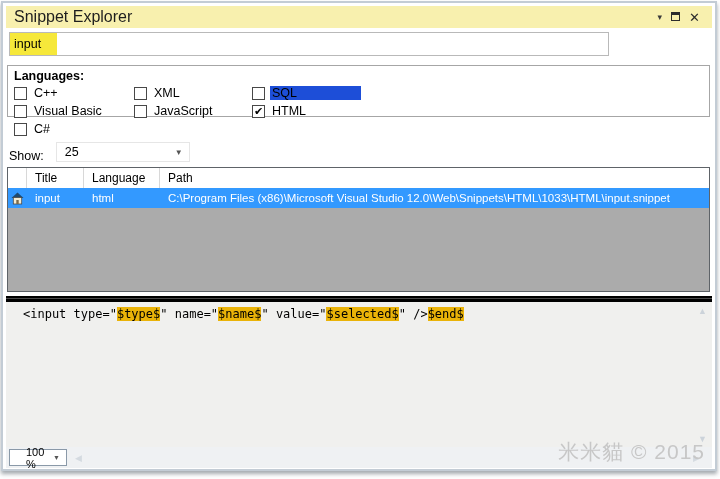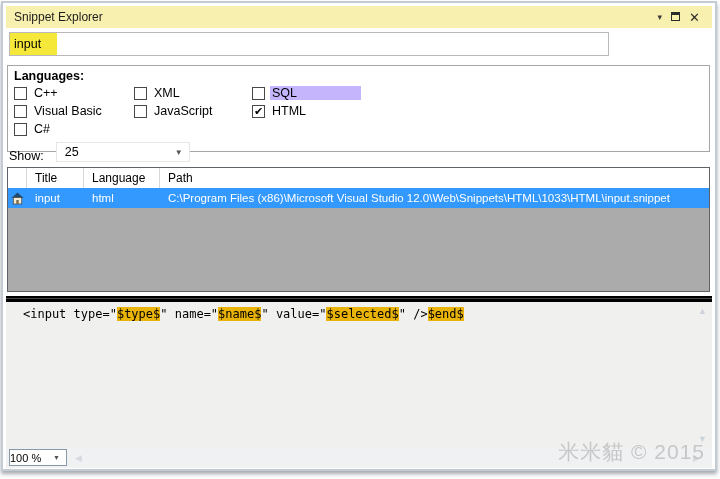--- a/index.html
+++ b/index.html
@@ -10,21 +10,21 @@
     position:absolute; left:1px; top:1px; width:716px; height:470px;
     background:#fff; border:2px solid #c3ccd5;
     box-shadow:0 3px 4px rgba(90,100,110,.55);
   }
 
   
   .titlebar {
     position:absolute; left:3px; top:3px; right:3px; height:22px;
     background:#f8f0ae; display:flex; align-items:center;
   }
-  .titlebar .title { font-size:12px; color:#1e1e1e; padding-left:8px; flex:1; }
+  .titlebar .title { font-size:16px; color:#1e1e1e; padding-left:8px; flex:1; }
   .tb-icons { display:flex; align-items:center; gap:9px; padding-right:12px; }
   .tb-icon { color:#3b3b3b; font-size:10px; line-height:10px; cursor:default; }
   .menu-arrow { font-size:9px; }
   .max-glyph { width:9px; height:9px; border:1px solid #2c2c2c; border-top:3px solid #2c2c2c; background:transparent; display:inline-block; }
   .close-glyph { font-size:13px; line-height:11px; color:#2c2c2c; }
 
   
   .search-input {
     position:absolute; left:6px; top:29px; width:600px; height:24px;
     border:1px solid #b9b9b9; font-family:"Liberation Sans",sans-serif;
@@ -34,37 +34,37 @@
   .search-btn {
     position:absolute; left:618px; top:30px; width:83px; height:26px;
     border:1px solid #3399ff; font-size:12.5px; color:#000;
     background:linear-gradient(180deg,#b6d42c 0%,#b6d42c 13%,#f4e73a 15%,#f4e73a 80%,#fbf6c9 100%);
     display:flex; align-items:center; justify-content:center; cursor:default;
     font-family:"Liberation Sans",sans-serif;
   }
 
   
   .languages {
-    position:absolute; left:4px; top:62px; width:703px; height:87px;
+    position:absolute; left:4px; top:62px; width:703px; height:52px;
     border:1px solid #a6a6a6; background:#fff;
   }
   .lang-title { font-size:12.5px; font-weight:bold; color:#000; padding:3px 0 1px 6px; }
   .lang-cols { display:flex; padding-left:6px; }
   .lang-col { display:flex; flex-direction:column; }
   .lang-col.c1 { width:120px; }
   .lang-col.c2 { width:118px; }
   .lang-col.c3 { width:200px; }
   .lang-item { display:flex; align-items:center; height:18px; cursor:default; }
   .cb {
     width:13px; height:13px; border:1px solid #484848; background:#fff;
     display:inline-flex; align-items:center; justify-content:center;
     font-size:11px; line-height:11px; color:#000; flex:none;
   }
   .lang-label { font-size:12.5px; color:#000; margin-left:5px; padding:0 2px; }
-  .lang-label.selected { background:#c4b5fd; padding-right:64px; }
+  .lang-label.selected { background:#1d4ed8; padding-right:64px; }
 
   
   .show-row { position:absolute; left:6px; top:139px; height:20px; display:flex; align-items:center; }
   .show-label { font-size:12.5px; color:#000;margin-top:8px; }
   .show-combo {
     margin-left:12px; width:134px; height:20px; background:#fff;
     display:flex; align-items:center; border:1px solid #e6e6e6; cursor:default;
   }
   .show-combo .val { font-size:12.5px; color:#000; padding-left:8px; flex:1; }
   .combo-arrow { font-size:8px; color:#555; padding-right:6px; }
@@ -109,21 +109,21 @@
 
   
   .statusbar {
     position:absolute; left:3px; right:3px; top:444px; height:21px;
     background:#eff1f3; display:flex; align-items:center;
   }
   .zoom-combo {
     margin-left:3px; width:58px; height:17px; background:#fff;
     border:1px solid #8a99a8; display:flex; align-items:center; cursor:default;
   }
-  .zoom-combo .val { font-size:11px; color:#000; padding-left:0; flex:1; }
+  .zoom-combo .val { font-size:11px; color:#000; padding-left:16px; flex:1; }
   .zoom-combo .combo-arrow { font-size:7px; }
   .scroll-left { font-size:9px; color:#d4dae0; margin-left:8px; }
   .scroll-right { position:absolute; right:12px; font-size:9px; color:#d4dae0; }
 
   .watermark {
     position:absolute; right:10px; bottom:3px; z-index:5;
     font-size:21px; color:#c7c7c7; letter-spacing:1px; white-space:nowrap;
   }
 </style>
 </head>

